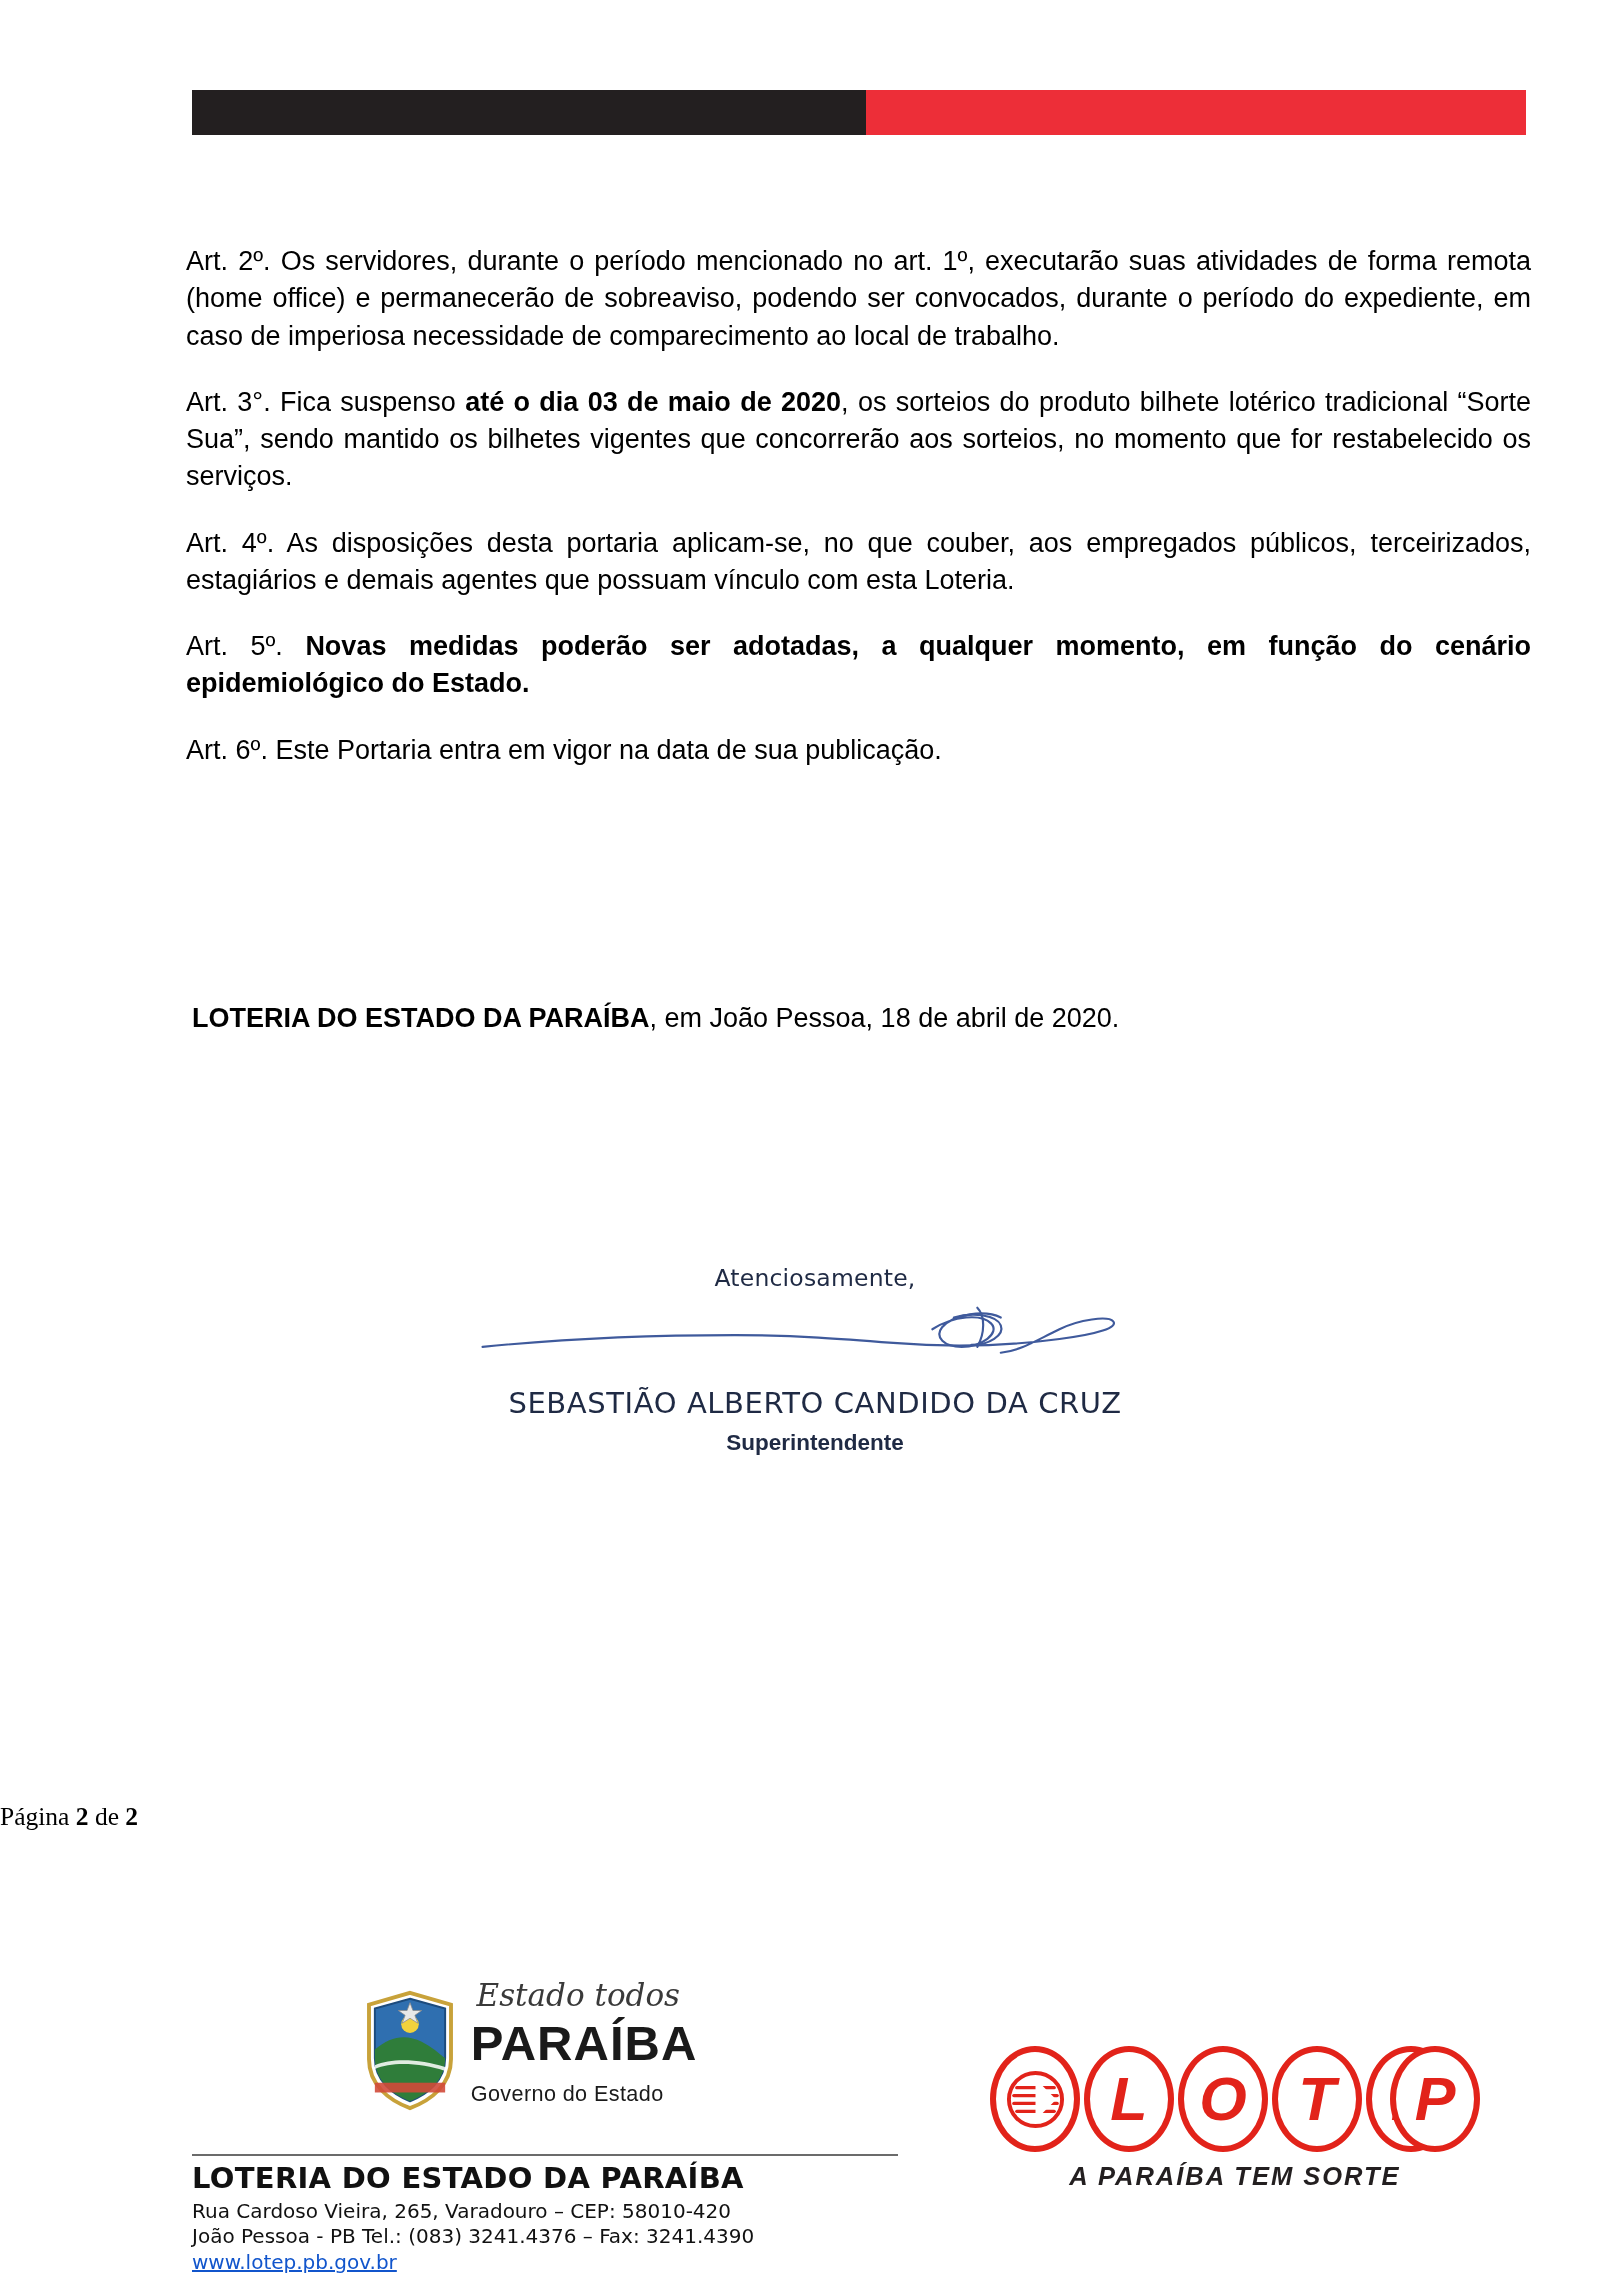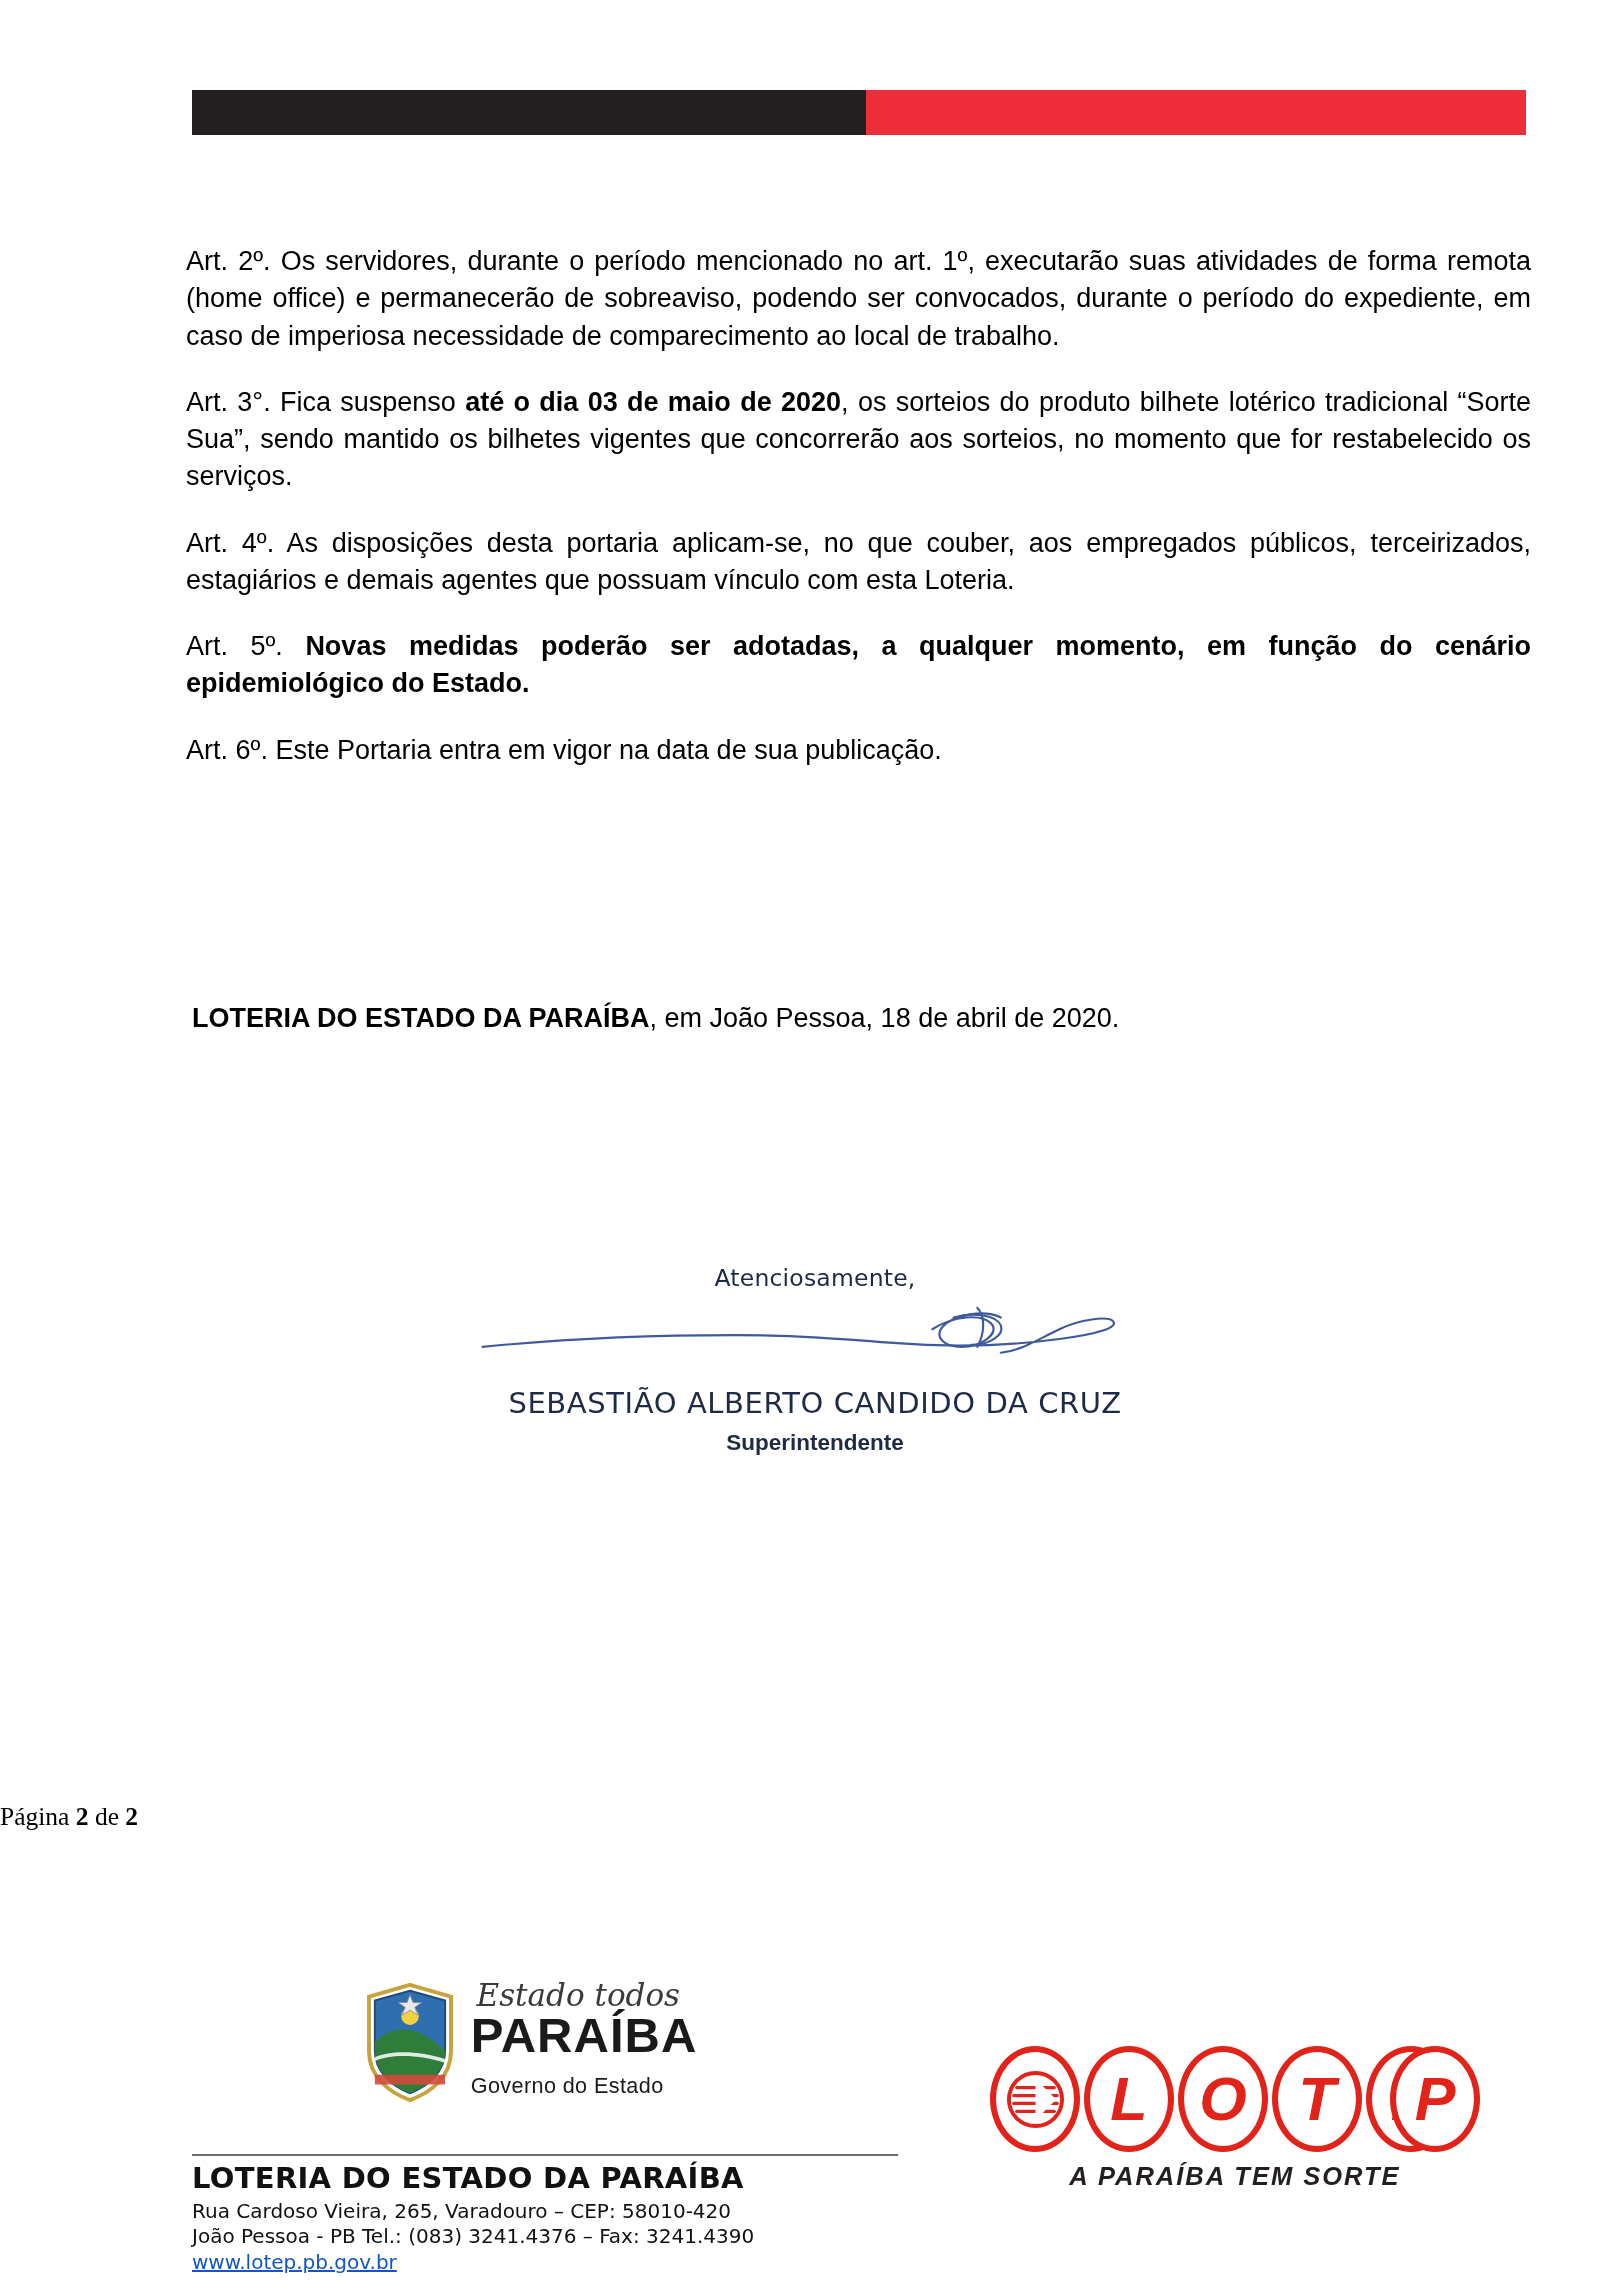--- a/index.html
+++ b/index.html
@@ -150,20 +150,21 @@
     line-height: 1;
     margin-left: 5.9px;
   }
   .pb-main {
     font-family: "Liberation Sans", sans-serif;
     font-weight: bold;
     font-size: 49px;
     letter-spacing: 1px;
     color: #1a1a1a;
     line-height: 1.02;
+    margin-top: 8px;
   }
   .pb-sub {
     font-family: "Liberation Sans", sans-serif;
     font-size: 21.6px;
     color: #1a1a1a;
     letter-spacing: 0.4px;
     margin-top: 12px;
   }
 
   

